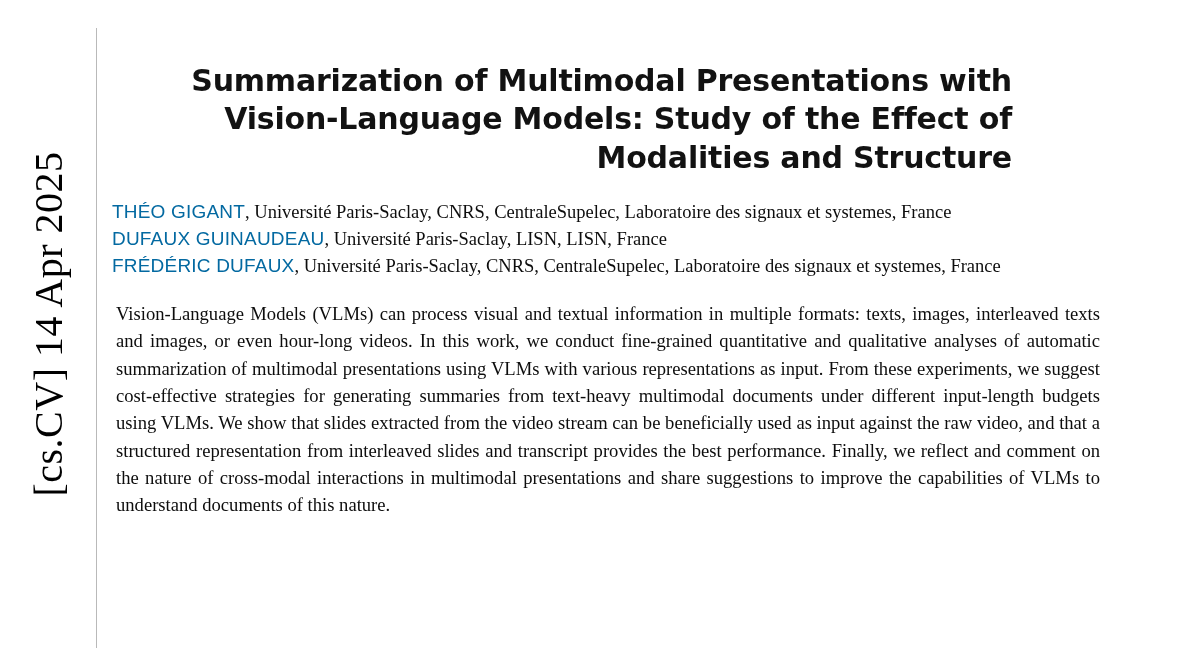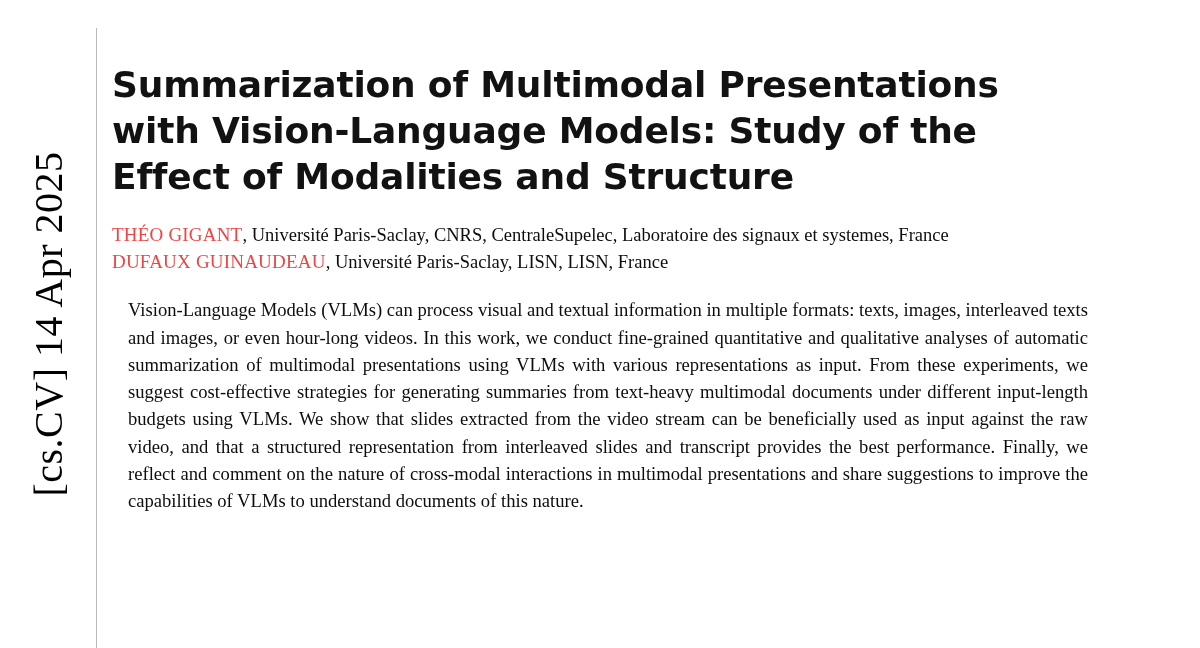--- a/index.html
+++ b/index.html
@@ -56,59 +56,60 @@
   .content {
     position: absolute;
     left: 112px;
     top: 62px;
     width: 992px;
   }
 
   .paper-title {
     font-family: "DejaVu Sans", sans-serif;
     font-weight: bold;
-    font-size: 36px;
+    font-size: 30px;
     line-height: 1.28;
     letter-spacing: -0.2px;
     color: #121212;
     margin: 0 0 22px 0;
     max-width: 900px;
+    text-align: right;
   }
 
   .authors {
     margin: 0 0 20px 0;
   }
   .author-line {
     font-family: "Liberation Serif", serif;
     font-size: 19px;
     line-height: 1.42;
     color: #111111;
     margin: 0;
   }
   .author-name {
-    font-family: Liberation Serif, serif;
+    font-family: Liberation Sans, sans-serif;
     font-size: 19px;
     letter-spacing: 0.2px;
-    color: #ef4444;
+    color: #0369a1;
   }
   .author-affil {
     font-family: "Liberation Serif", serif;
     font-size: 18.5px;
     color: #0d0d0d;
     margin-top: 15px;
   }
 
   .abstract {
     font-family: "Liberation Serif", serif;
     font-size: 18.6px;
     line-height: 1.47;
     text-align: justify;
     color: #0d0d0d;
     max-width: 985px;
-    margin: 16px;
+    margin: 4px;
   }
 </style>
 </head>
 <body>
 
 <div class="page">
 
   <div class="arxiv-stamp">
     <span class="stamp-text">[cs.CV]  14 Apr 2025</span>
   </div>
@@ -122,19 +123,22 @@
     <div class="authors">
 
       <p class="author-line">
         <span class="author-name">THÉO GIGANT</span><span class="author-affil">, Université Paris-Saclay, CNRS, CentraleSupelec, Laboratoire des signaux et systemes, France</span>
       </p>
 
       <p class="author-line">
         <span class="author-name">DUFAUX GUINAUDEAU</span><span class="author-affil">, Université Paris-Saclay, LISN, LISN, France</span>
       </p>
 
+      <p class="author-line">
+        <span class="author-name">FRÉDÉRIC DUFAUX</span><span class="author-affil">, Université Paris-Saclay, CNRS, CentraleSupelec, Laboratoire des signaux et systemes, France</span>
+      </p>
 
     </div>
 
     <p class="abstract">Vision-Language Models (VLMs) can process visual and textual information in multiple formats: texts, images, interleaved texts and images, or even hour-long videos. In this work, we conduct fine-grained quantitative and qualitative analyses of automatic summarization of multimodal presentations using VLMs with various representations as input. From these experiments, we suggest cost-effective strategies for generating summaries from text-heavy multimodal documents under different input-length budgets using VLMs. We show that slides extracted from the video stream can be beneficially used as input against the raw video, and that a structured representation from interleaved slides and transcript provides the best performance. Finally, we reflect and comment on the nature of cross-modal interactions in multimodal presentations and share suggestions to improve the capabilities of VLMs to understand documents of this nature.</p>
 
   </div>
 </div>
 
 </body></html>

